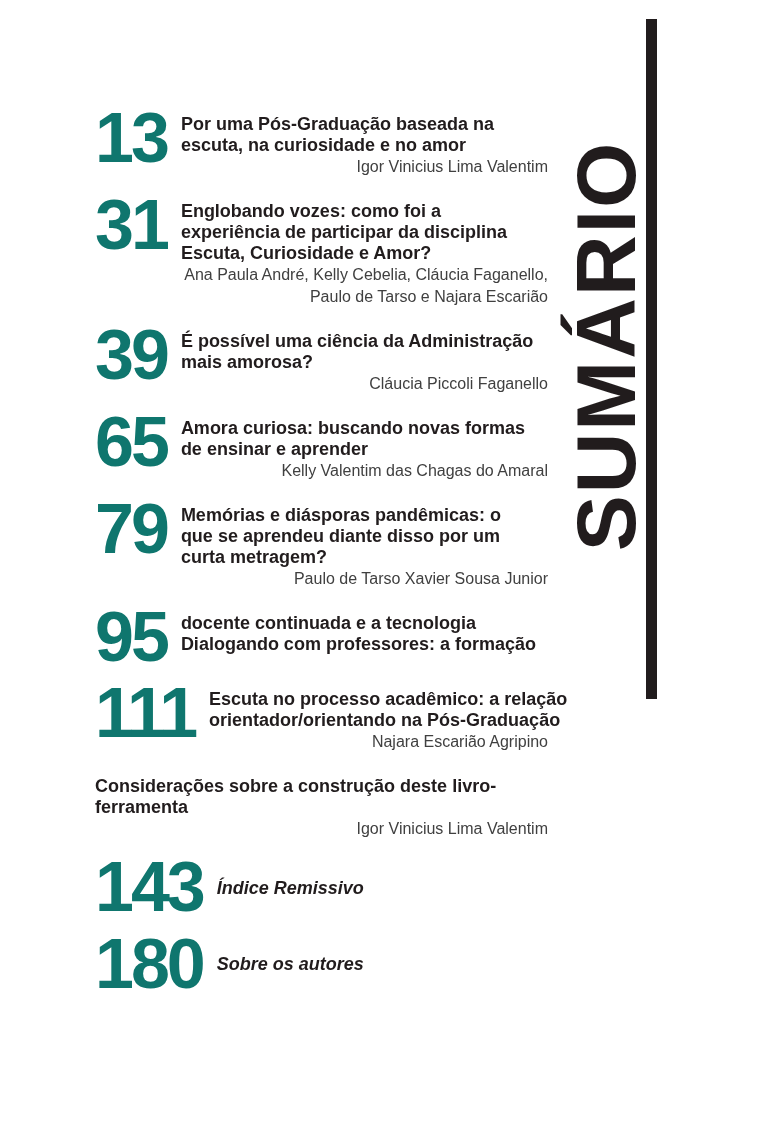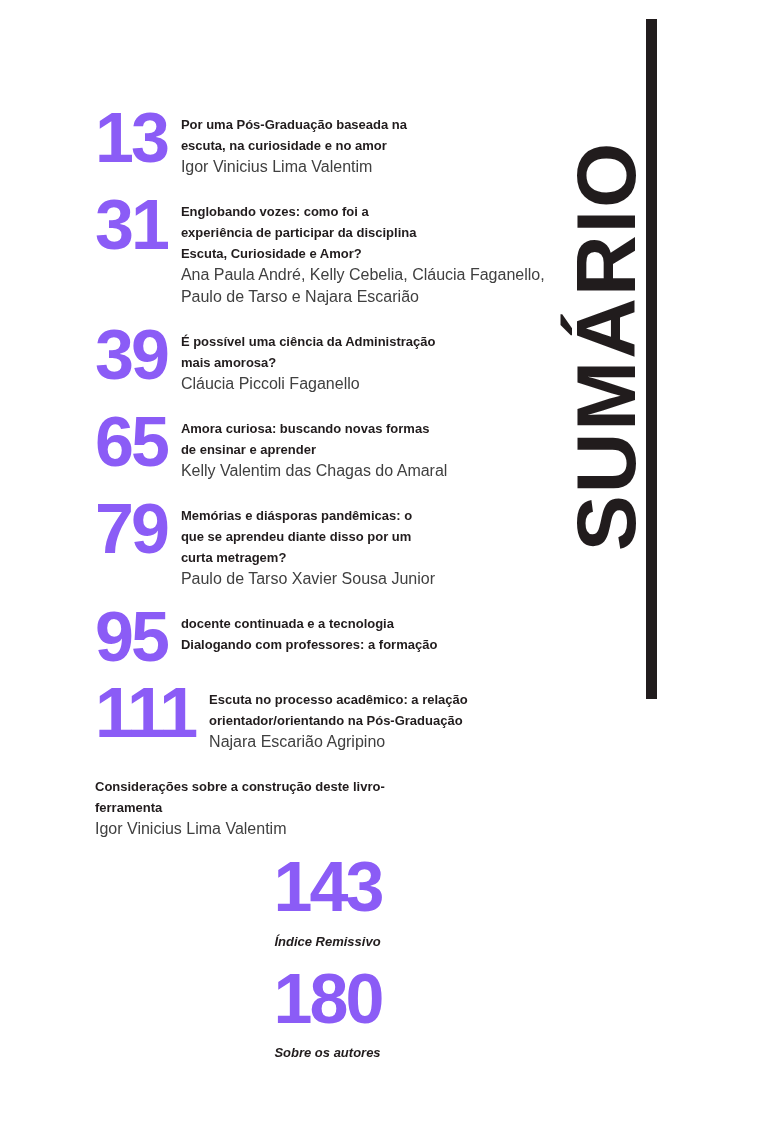--- a/index.html
+++ b/index.html
@@ -38,43 +38,43 @@
     position: absolute;
     left: 95px; top: 110px;
     width: 465px;
   }
   .entry {
     display: flex;
     align-items: flex-start;
     gap: 14px;
     margin-bottom: 19px;
   }
-  .entry.centered { align-items: center; flex-direction: column; }
+  .entry.centered { align-items: center; }
   .num {
     flex-shrink: 0;
     font-weight: bold;
     font-size: 70px;
     line-height: 0.82;
     letter-spacing: -3px;
-    color: #8b5cf6;
+    color: #0f766e;
   }
   .content { flex: 1; min-width: 0; padding-top: 4px; }
   .entry.centered .content { padding-top: 0; font-style: italic; }
   .title-line {
     font-weight: bold;
-    font-size: 13px;
+    font-size: 18px;
     line-height: 21px;
     color: #211c1d;
     white-space: nowrap;
   }
   .author-line {
     font-size: 16px;
     line-height: 22px;
     color: #404040;
-    text-align: left;
+    text-align: right;
     white-space: nowrap;
     margin-right: 12px;
   }
   .author-line:first-of-type { margin-top: 2px; }
 </style>
 </head>
 <body>
 
 <div class="page">
   <div class="rule"></div>

